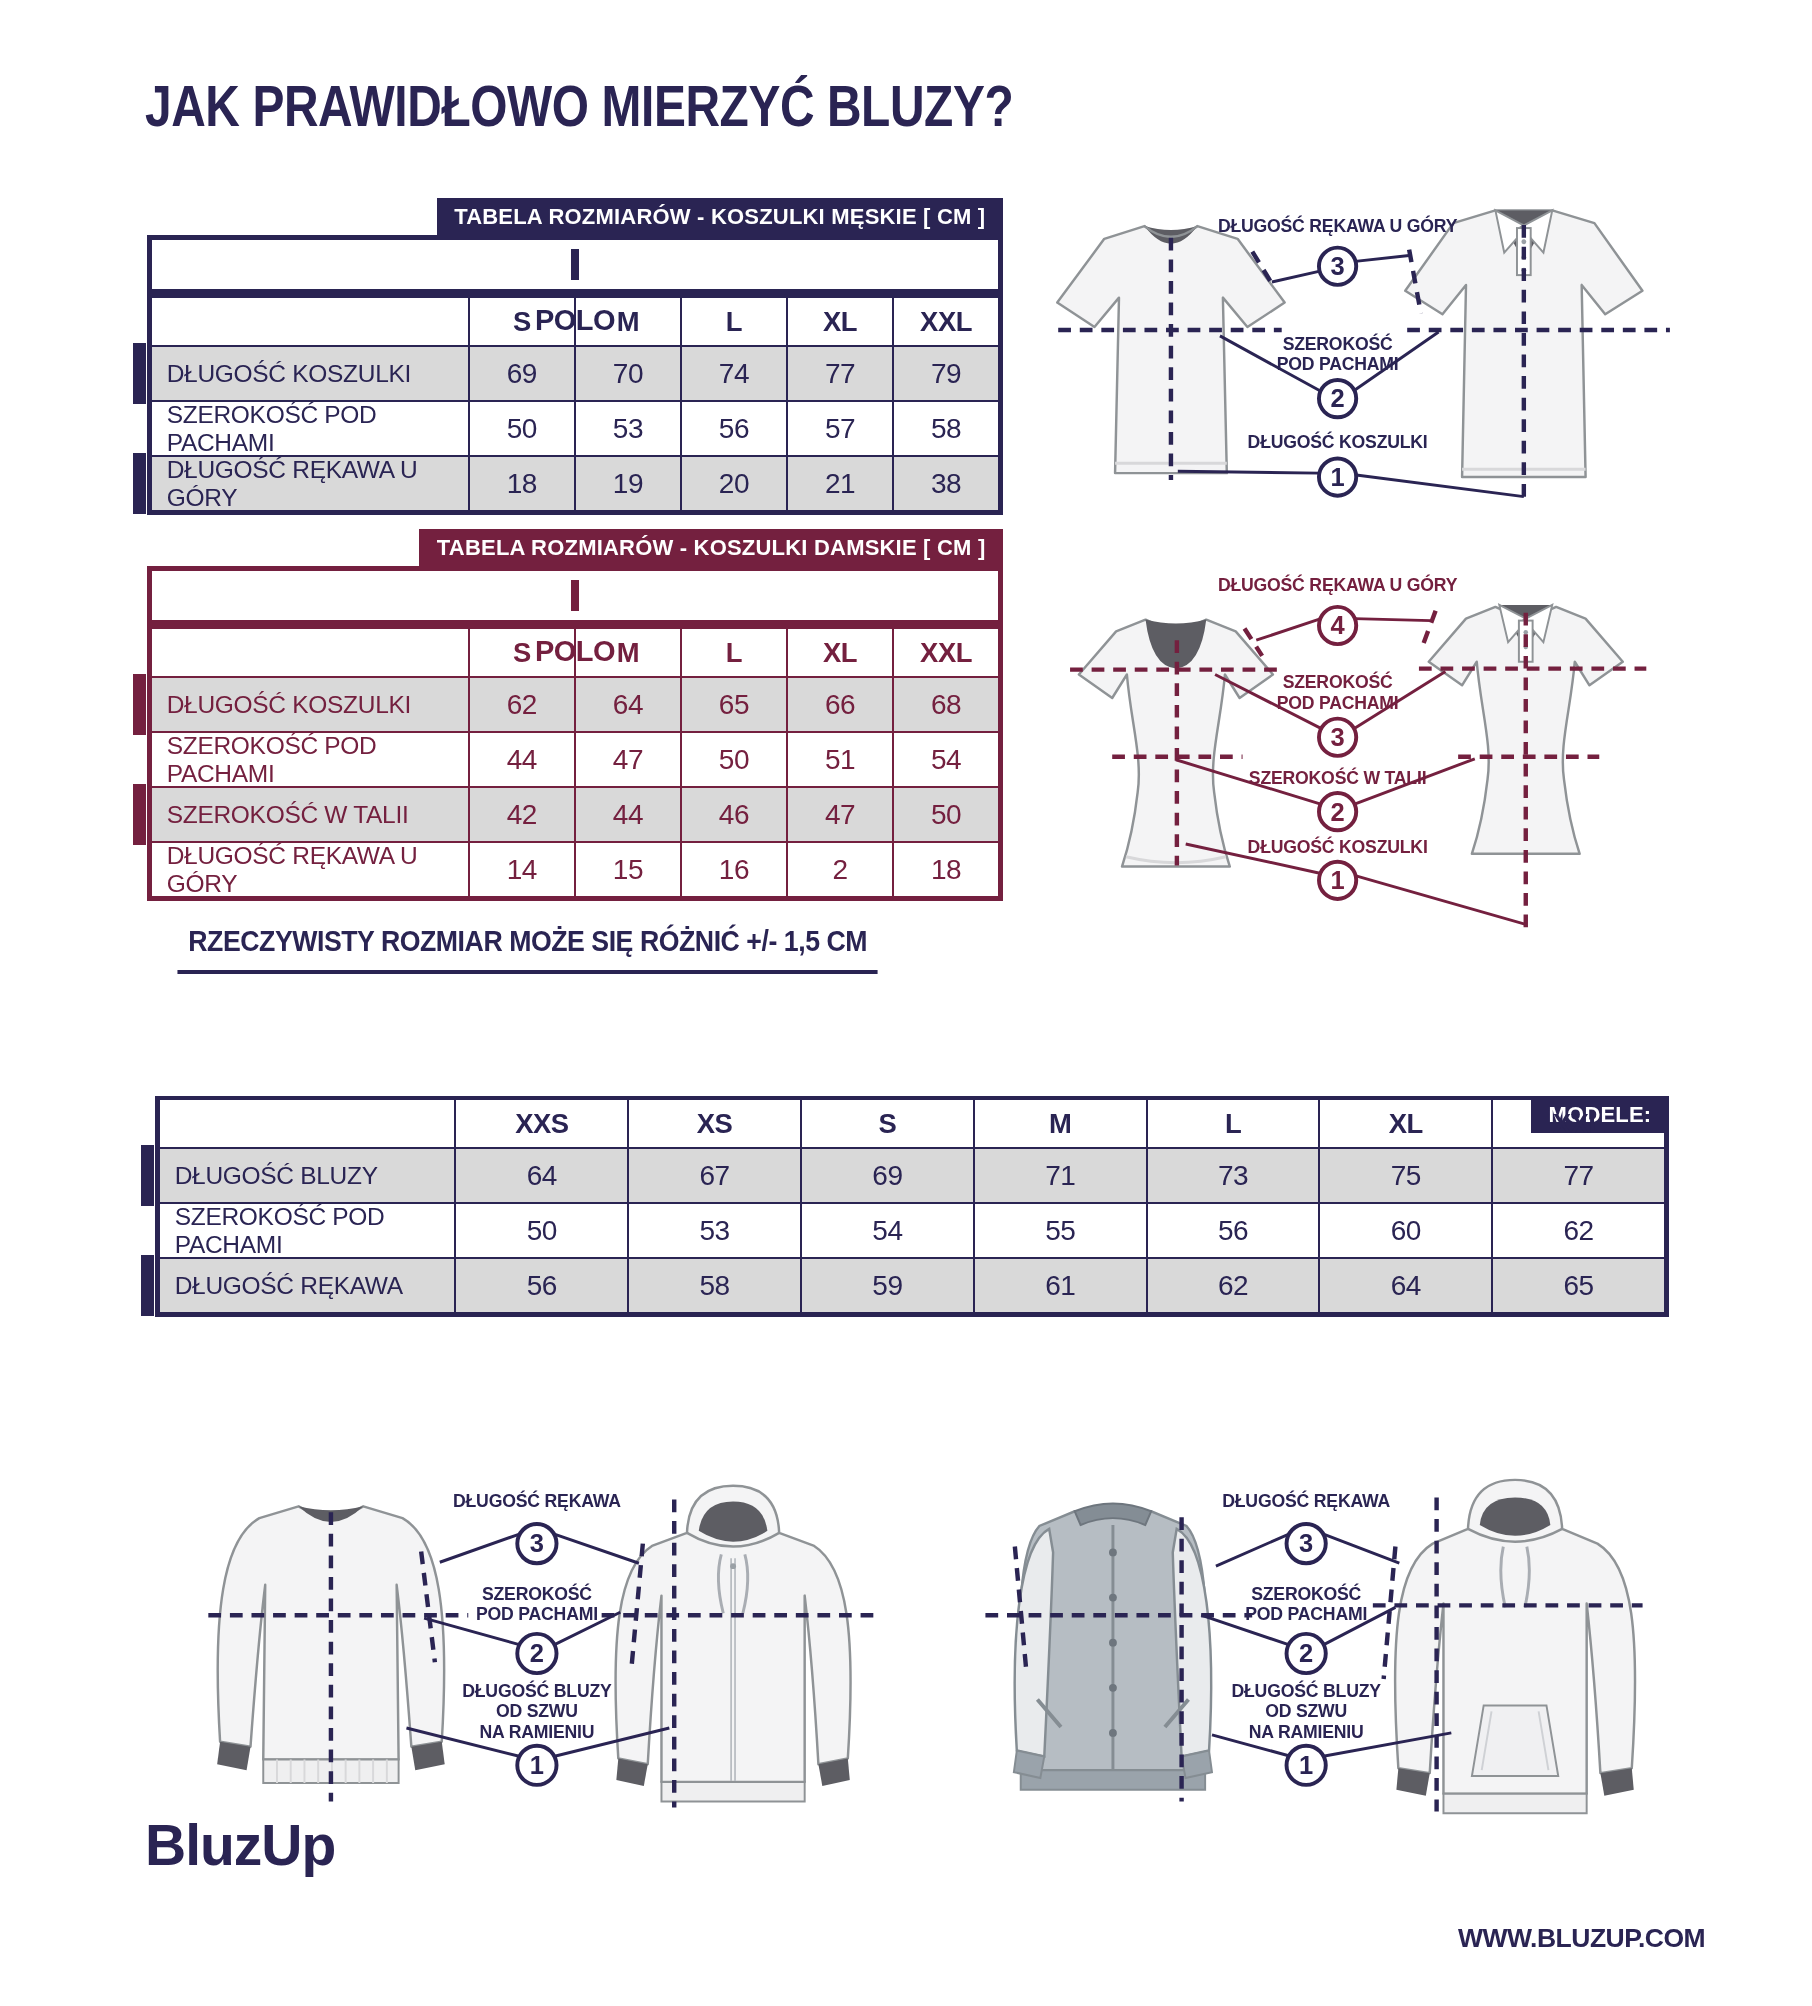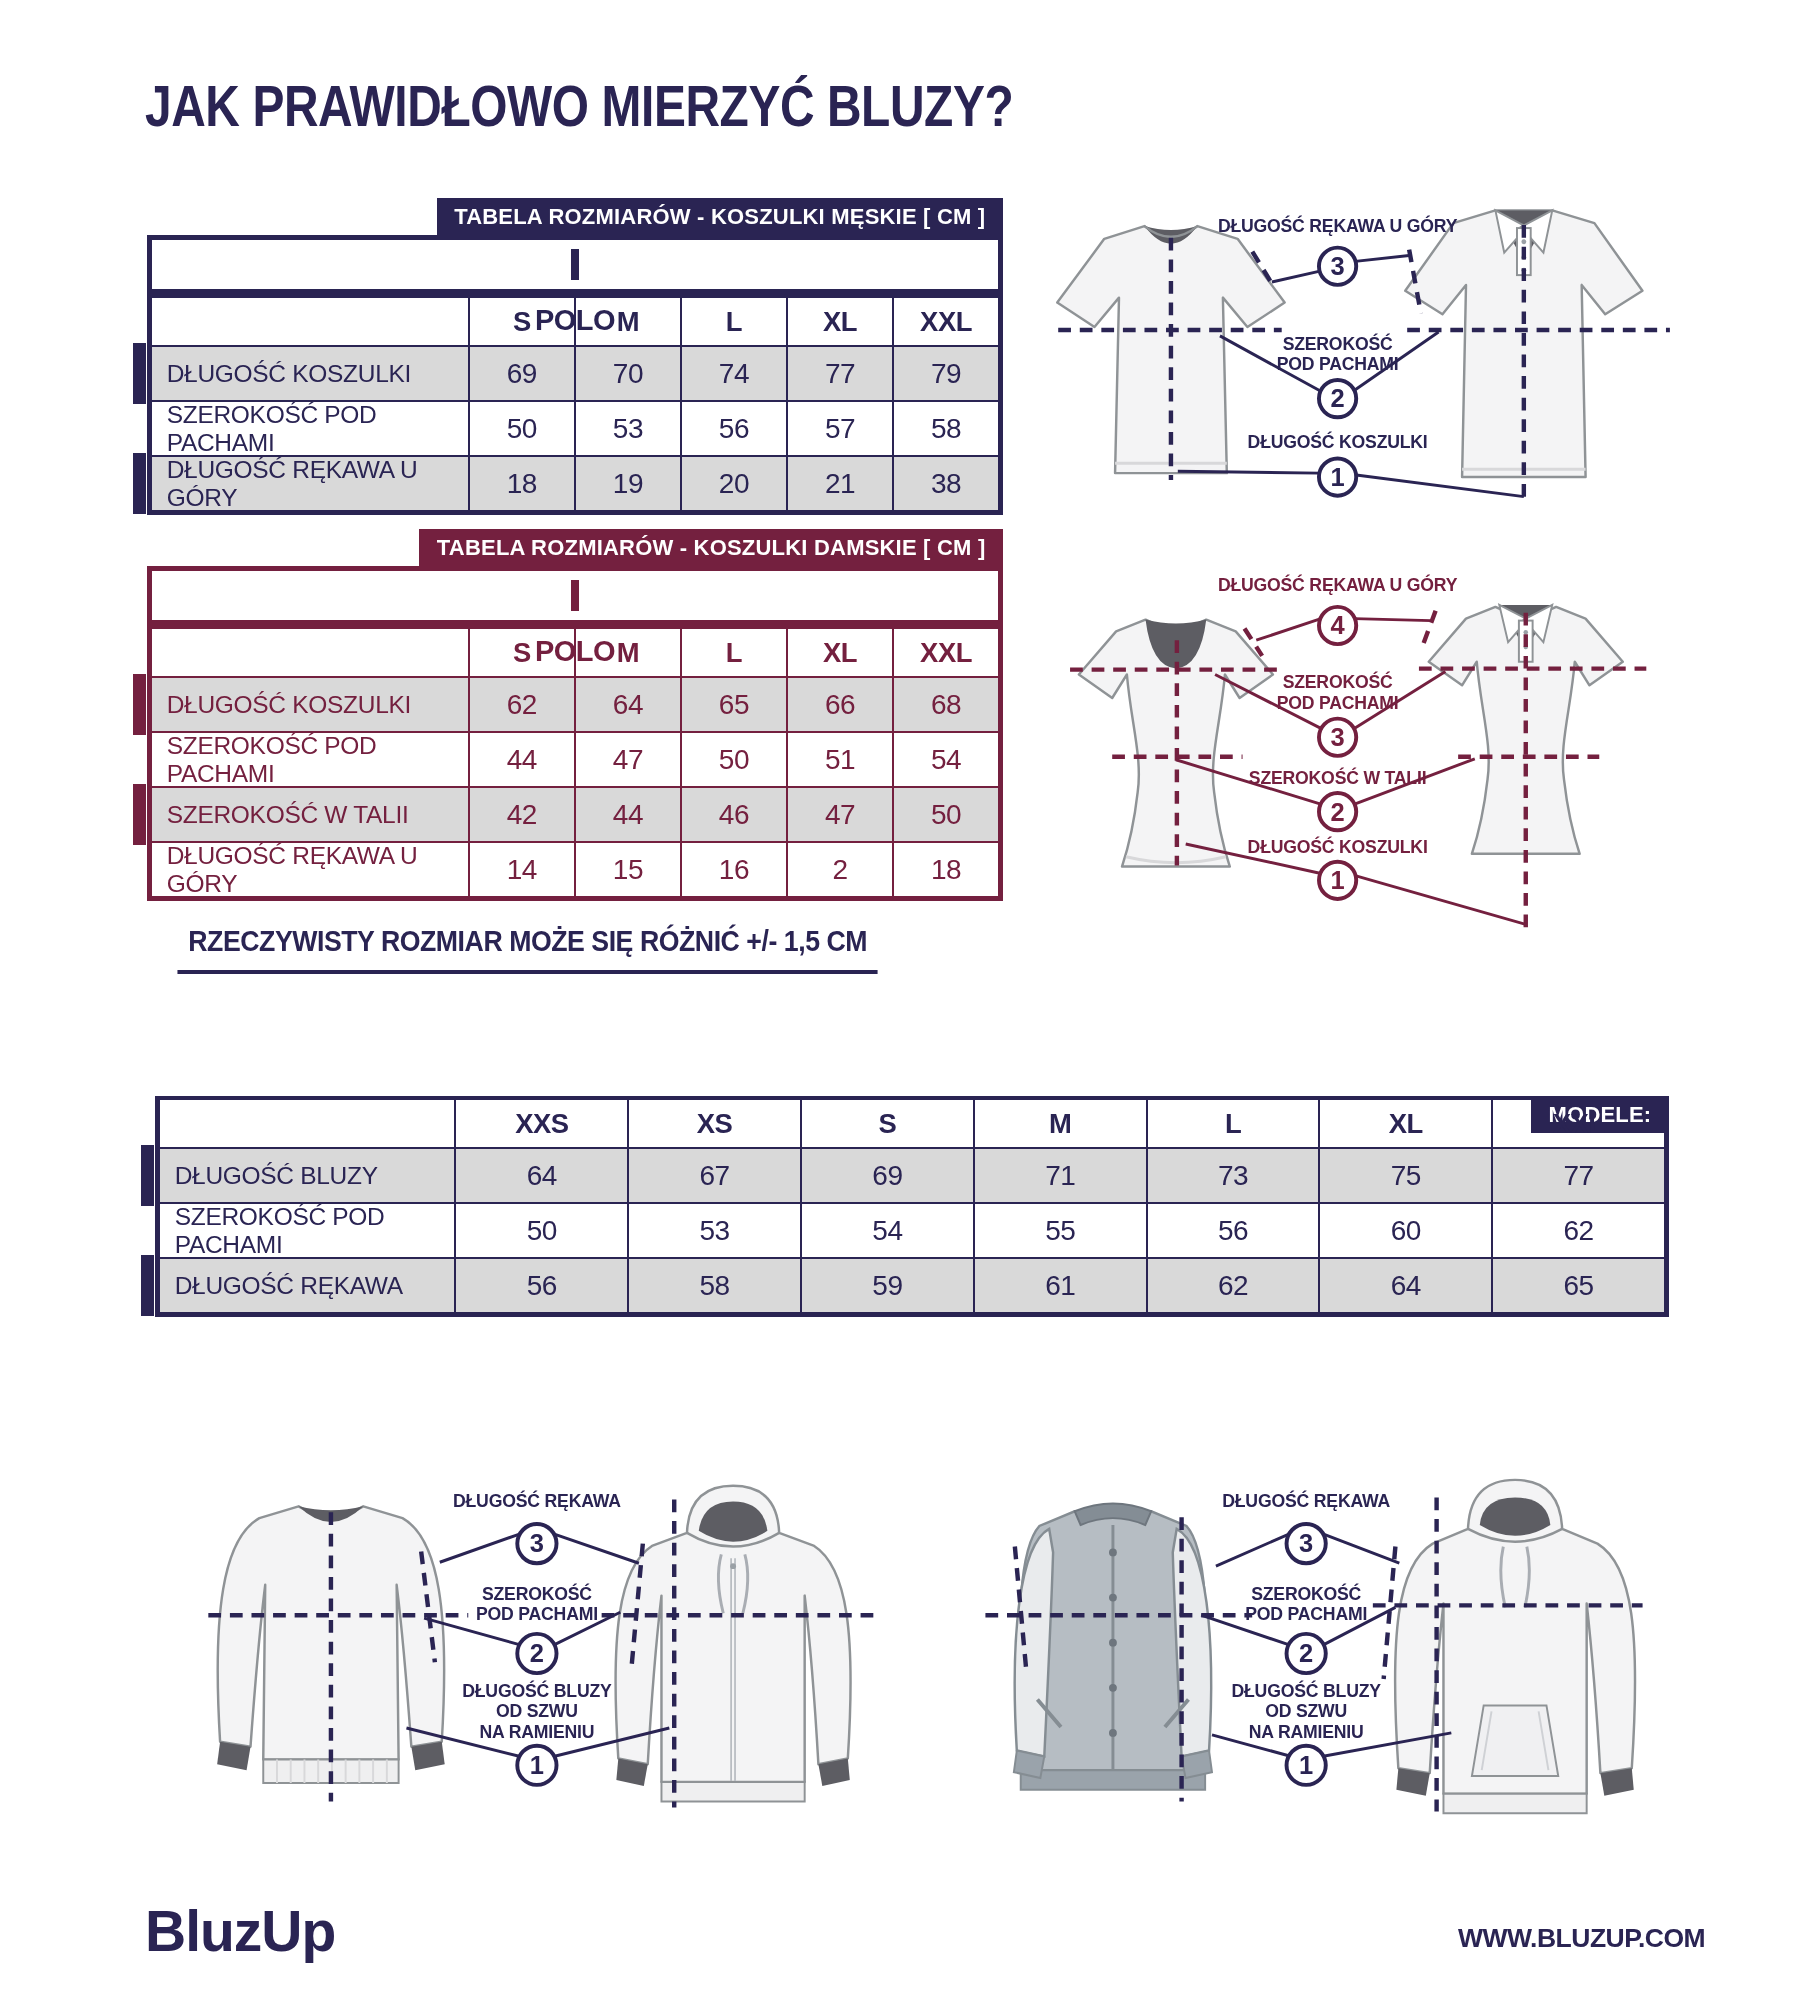--- a/index.html
+++ b/index.html
@@ -70,21 +70,21 @@
   text.num{font-size:26px;font-weight:700;text-anchor:middle;}
   text.dlab{font-size:18px;font-weight:700;text-anchor:middle;letter-spacing:-.2px;}
   .d-navy .mline,.d-navy .conn{stroke:var(--navy);}
   .d-navy circle.co{stroke:var(--navy);}
   .d-navy text.num,.d-navy text.dlab{fill:var(--navy);}
   .d-maroon .mline,.d-maroon .conn{stroke:var(--maroon);}
   .d-maroon circle.co{stroke:var(--maroon);}
   .d-maroon text.num,.d-maroon text.dlab{fill:var(--maroon);}
   
   .logo{
-    position:absolute;left:145px;top:1898px;font-size:57px;font-weight:800;
+    position:absolute;left:145px;top:1812px;font-size:57px;font-weight:800;
     color:var(--navy);letter-spacing:-1px;
   }
   .site{
     position:absolute;left:1439px;top:1923px;font-size:26.5px;font-weight:700;
     color:var(--navy);letter-spacing:-0.5px;margin-left:19px;
   }
 </style>
 </head>
 <body>
 

